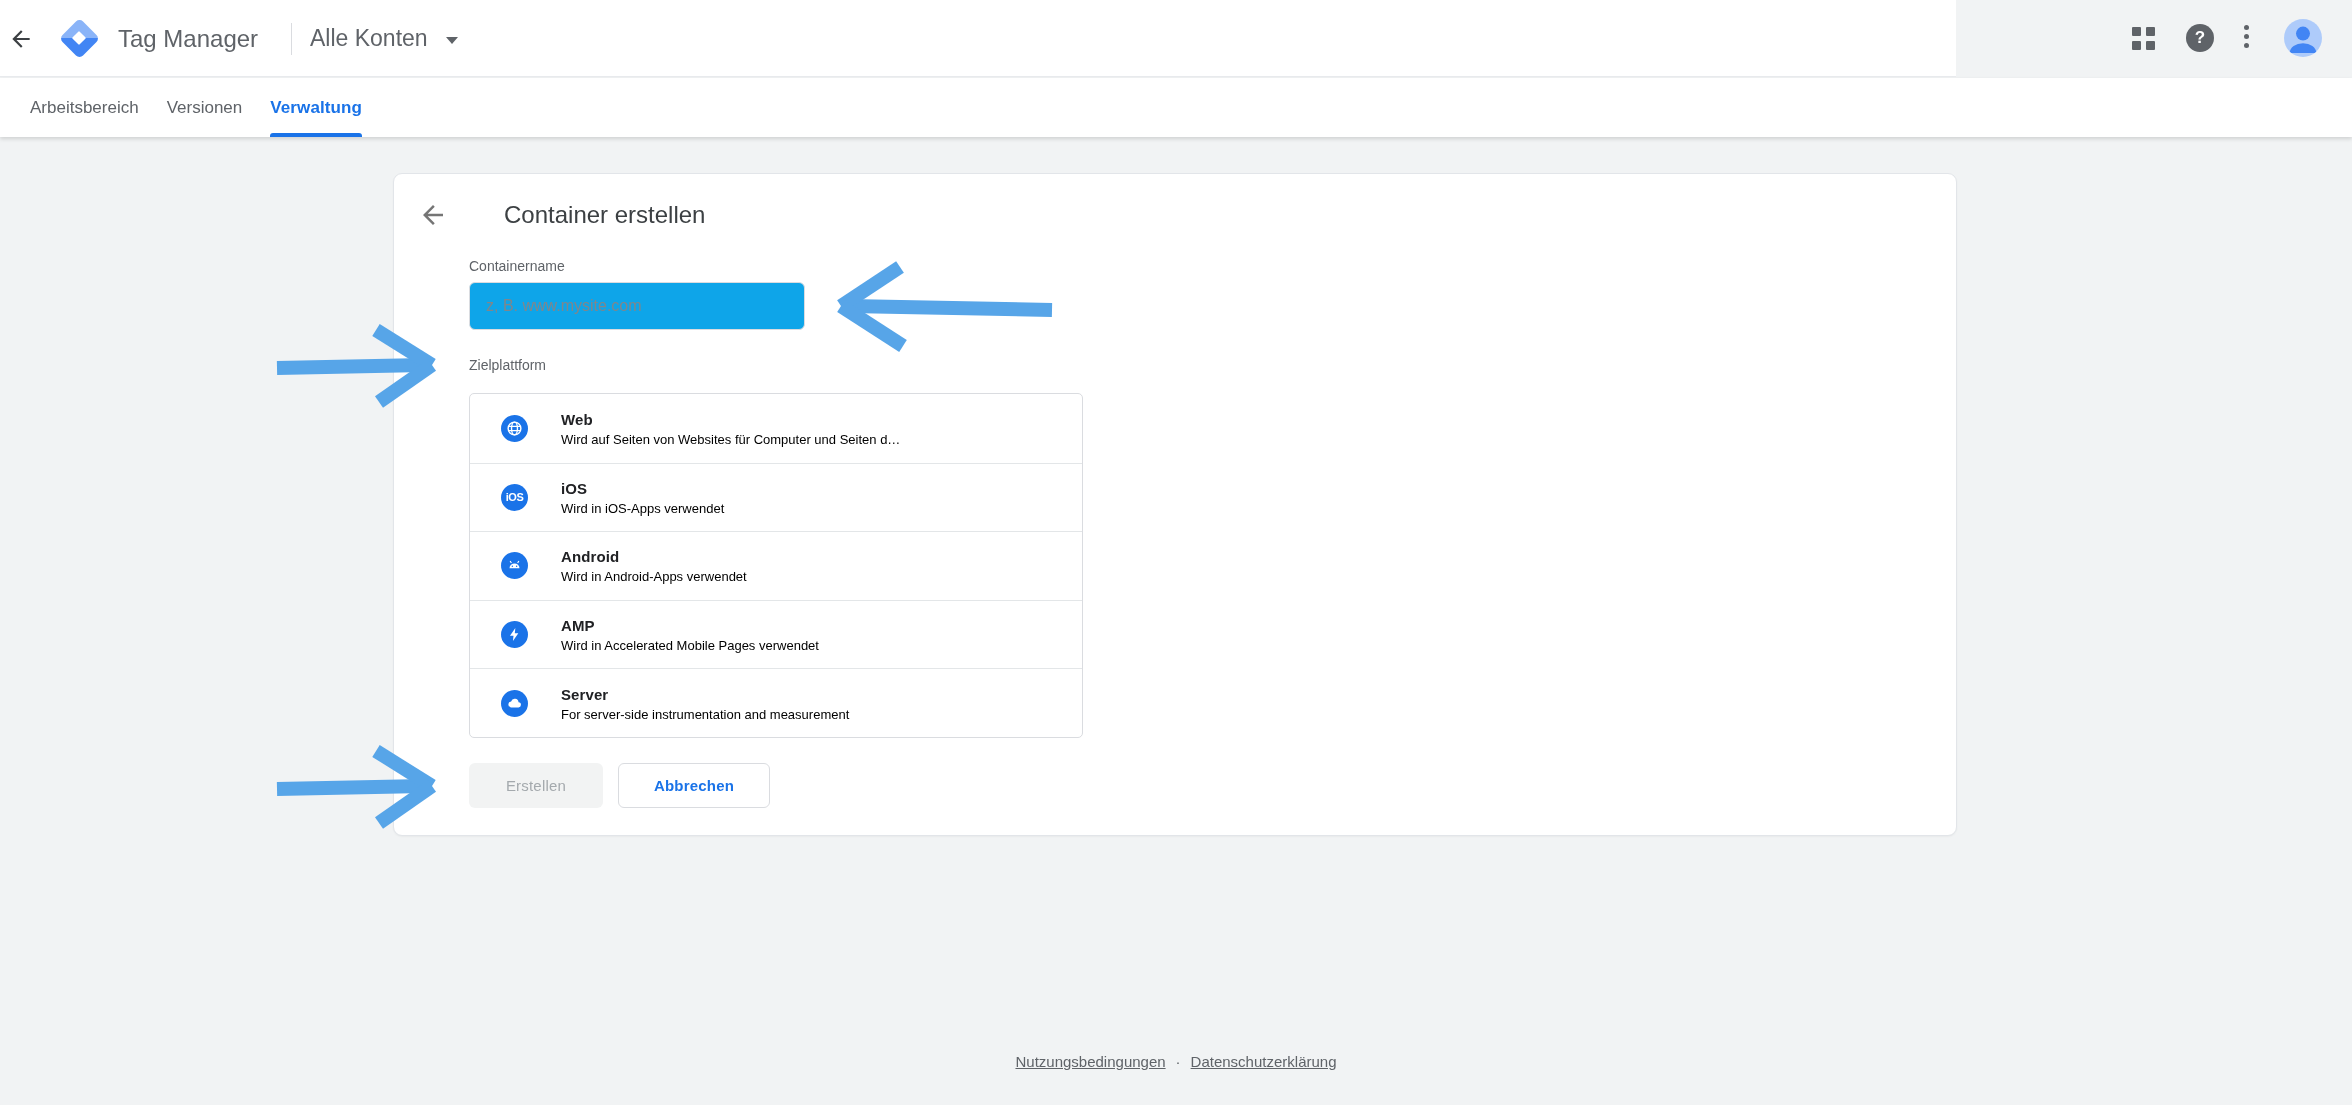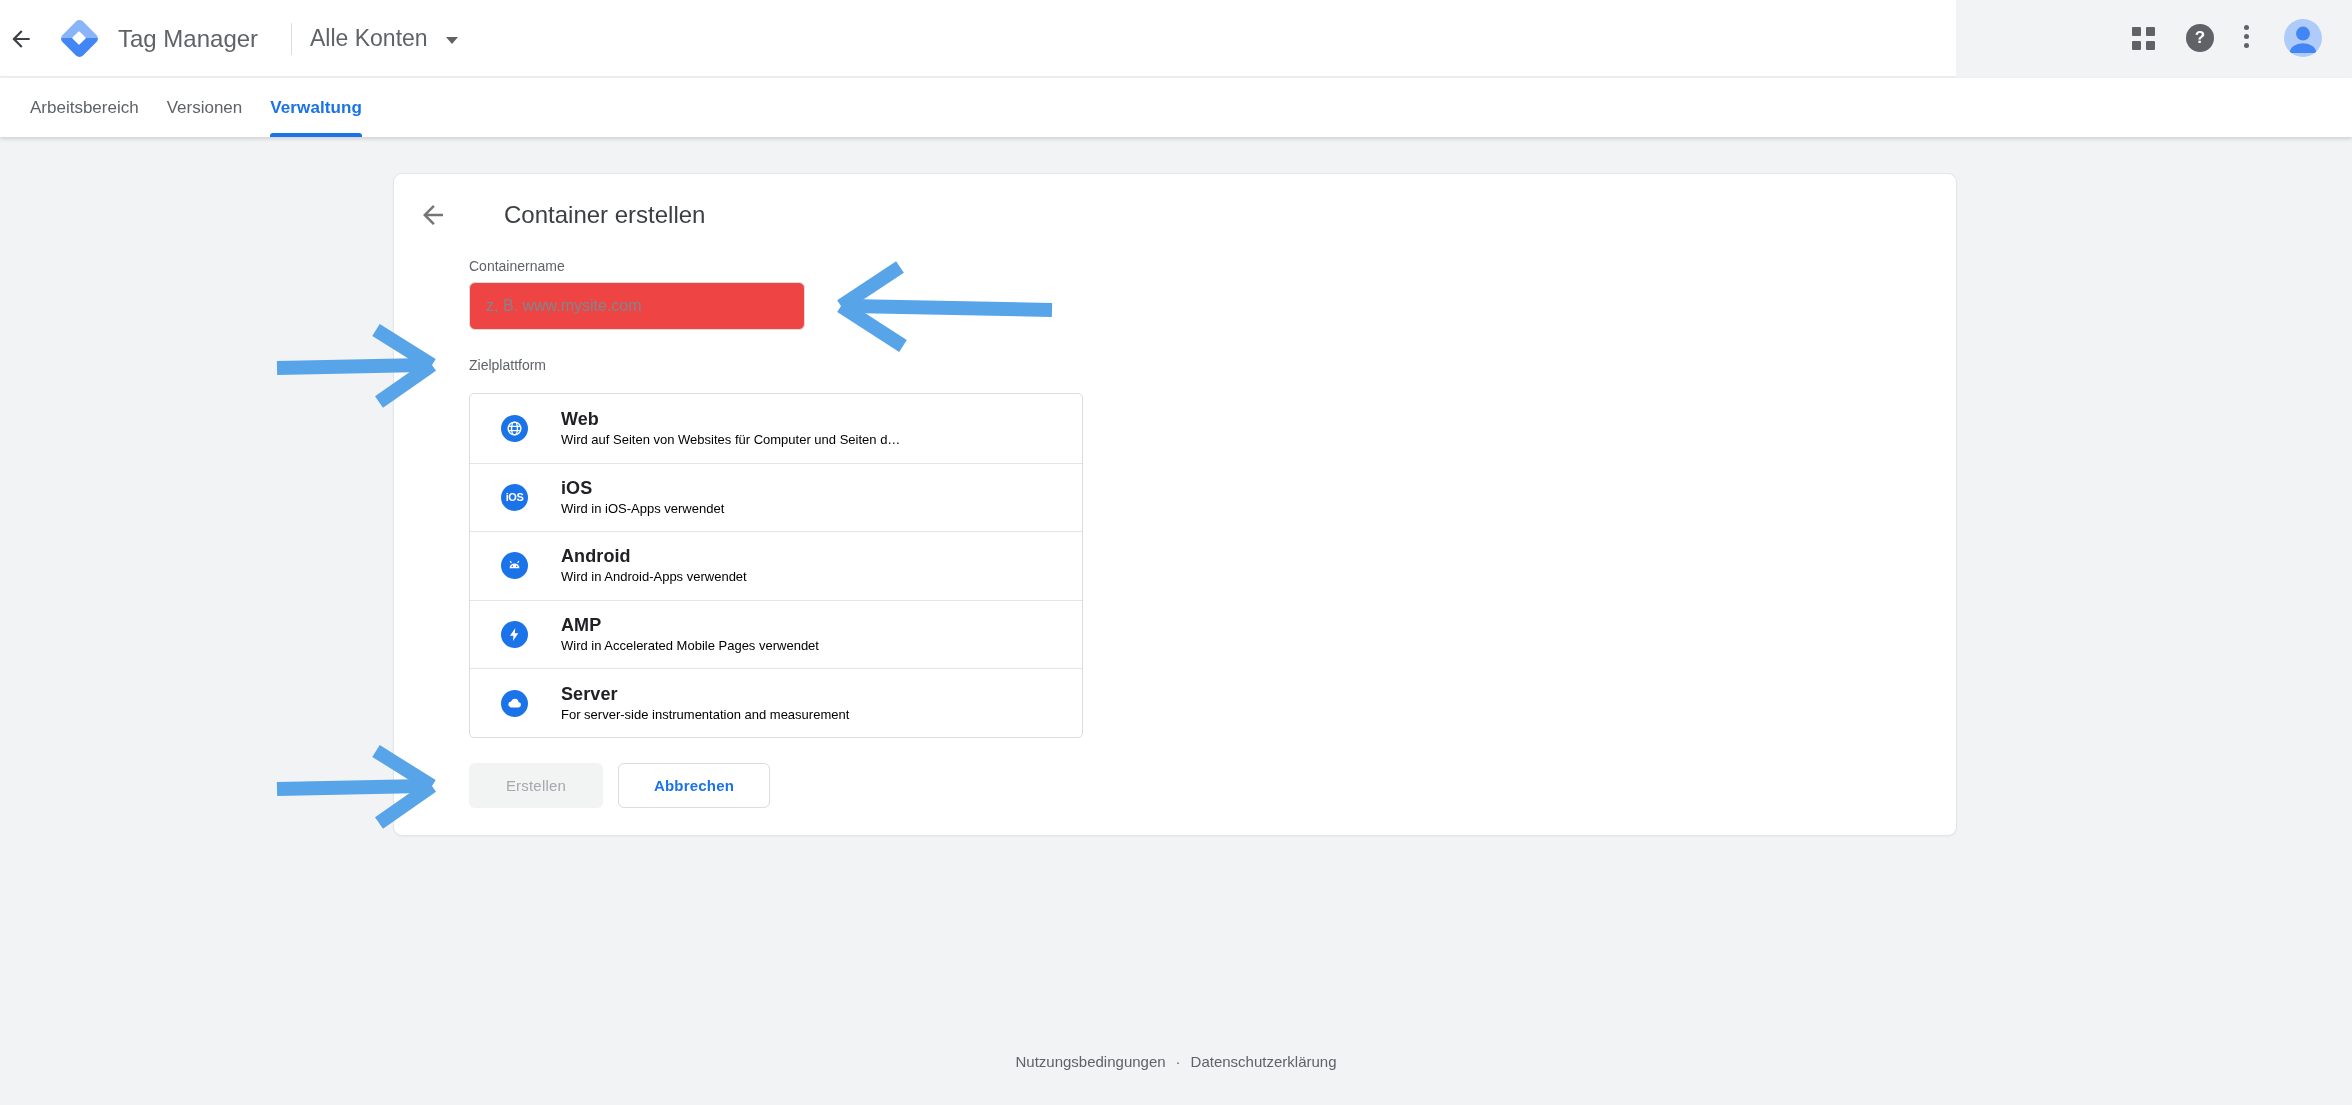--- a/index.html
+++ b/index.html
@@ -36,42 +36,42 @@
 
   
   .card { position:absolute; left:393px; top:173px; width:1564px; height:663px; background:#fff;
           border:1px solid #e2e5e9; border-radius:9px; box-shadow:0 1px 2px rgba(0,0,0,0.04); z-index:2; }
   .card-back { position:absolute; left:24px; top:26px; width:30px; height:30px; color:#757575; cursor:pointer; }
   .card-title { position:absolute; left:74px; top:27px; font-size:24px; color:#3c4043;margin-left:36px; }
   .field-label { position:absolute; left:75px; font-size:14px; color:#5f6368; }
   .lbl-name { top:84px; }
   .lbl-platform { top:183px; }
   .name-input { position:absolute; left:75px; top:108px; width:336px; height:48px; border:1px solid #dadce0; border-radius:6px;
-                padding:0 16px; font-size:16px; color:#202124; font-family:"Liberation Sans",sans-serif; outline:none; background:#ef4444; }
+                padding:0 16px; font-size:16px; color:#202124; font-family:"Liberation Sans",sans-serif; outline:none; background:#0ea5e9; }
   .name-input::placeholder { color:#80868b; opacity:1; }
 
   .platform-list { position:absolute; left:75px; top:219px; width:614px; border:1px solid #dadce0; border-radius:5px; background:#fff; }
   .platform-row { display:flex; align-items:center; height:68.6px; cursor:pointer; }
   .platform-row + .platform-row { border-top:1px solid #e3e6e8; }
   .p-icon { flex:0 0 auto; margin-left:31px; width:27px; height:27px; border-radius:50%; background:#1a73e8;
             display:flex; align-items:center; justify-content:center; }
   .p-icon svg { display:block; }
   .ios-glyph { color:#fff; font-size:11px; font-weight:bold; letter-spacing:-0.5px; }
   .p-text { margin-left:33px; }
-  .p-name { font-size:18px; font-weight:bold; color:#202124; line-height:19px; letter-spacing:0.1px; }
+  .p-name { font-size:15px; font-weight:bold; color:#202124; line-height:19px; letter-spacing:0.1px; }
   .p-desc { font-size:13px; color:#000000; margin-top:3px; line-height:15px; }
 
   .btn { position:absolute; top:589px; height:45px; border-radius:6px; font-size:15px; font-family:"Liberation Sans",sans-serif;
          display:flex; align-items:center; justify-content:center; letter-spacing:0.2px; }
   .btn-create { left:75px; width:134px; background:#f2f3f3; color:#a4a9ad; border:none; cursor:default; }
   .btn-cancel { left:224px; width:152px; background:#fff; color:#1a73e8; border:1px solid #dadce0; font-weight:bold; cursor:pointer; }
 
   
   .footer { position:absolute; left:0; top:1053px; width:2352px; text-align:center; font-size:15px; color:#5f6368; z-index:2; }
-  .footer a { color:#5f6368; cursor:pointer; }
+  .footer a { color:#5f6368; text-decoration:underline; cursor:pointer; }
   .footer .dot { margin:0 10px; text-decoration:none; }
 
   
   .annot { position:absolute; left:0; top:0; z-index:10; pointer-events:none; }
 </style>
 </head>
 <body>
 
 <div class="screen">
 

